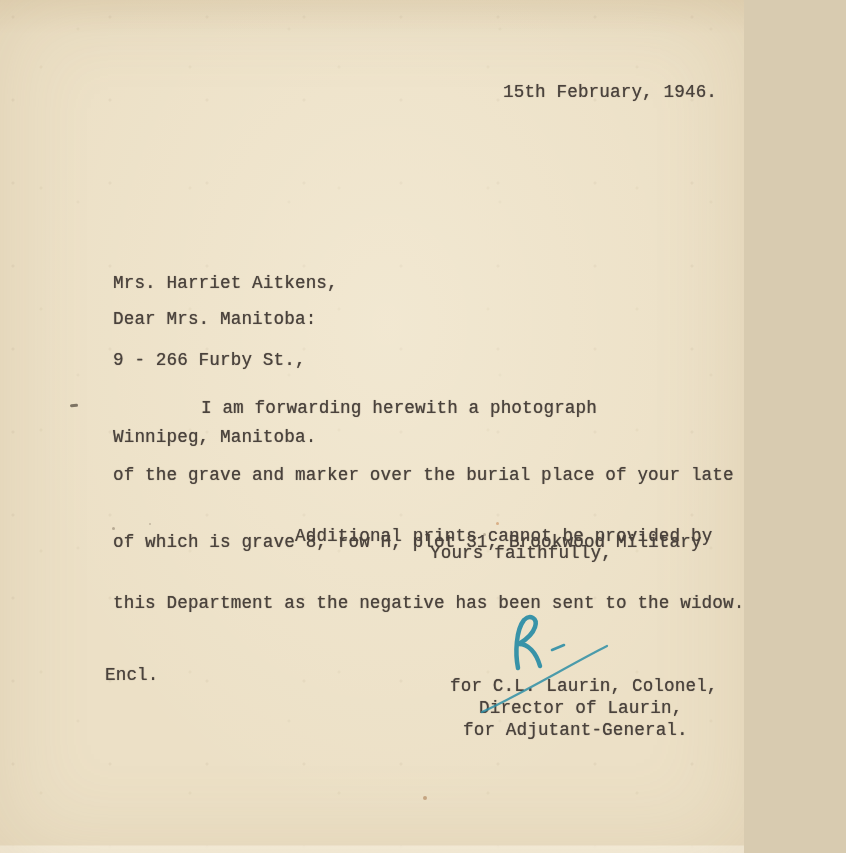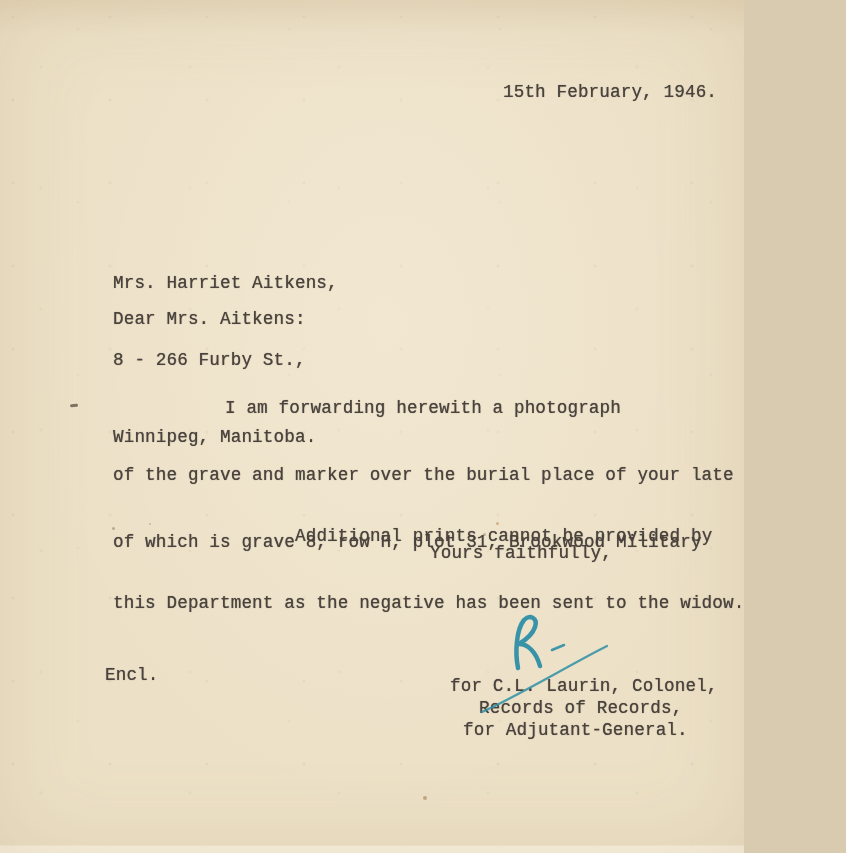--- a/index.html
+++ b/index.html
@@ -32,21 +32,21 @@
     position: absolute;
     white-space: pre;
     line-height: 22.2px;
     text-shadow: 0 0 1px rgba(74,66,60,0.60), 0.4px 0.4px 0 rgba(74,66,60,0.35);
     letter-spacing: 0.2px;
   }
   .date        { left: 503px; top: 81px;  }
   .recipient   { left: 113px; top: 219px; line-height: 25.8px; }
   .salutation  { left: 113px; top: 308px; }
   .para1       { left: 113px; top: 353px; }
-  .para1 .first{ margin-left: 112px; }
+  .para1 .first{ margin-left: 88px; }
   .para2       { left: 113px; top: 481px; }
   .para2 .first{ margin-left: 182px; }
   .closing     { left: 430px; top: 542px; }
   .signoff-1   { left: 430px; top: 675px; margin-left: 20px; }
   .signoff-2   { left: 479px; top: 697px; }
   .signoff-3   { left: 463px; top: 719px; }
   .enclosure   { left: 105px; top: 664px; }
 
   .sig-svg {
     position: absolute;
@@ -79,43 +79,43 @@
 </style>
 </head>
 <body>
 
 <div class="paper">
 
   <div class="typed date">15th February, 1946.</div>
 
   <div class="typed recipient">
     <div>Mrs. Harriet Aitkens,</div>
-    <div>8 - 266 Furby St.,</div>
+    <div>9 - 266 Furby St.,</div>
     <div>Winnipeg, Manitoba.</div>
   </div>
 
-  <div class="typed salutation">Dear Mrs. Aitkens:</div>
+  <div class="typed salutation">Dear Mrs. Manitoba:</div>
 
   <div class="typed para1">
     <div class="first">I am forwarding herewith a photograph</div>
     <div>of the grave and marker over the burial place of your late</div>
     <div>of which is grave 8, row H, plot 31, Brookwood Military</div>
   </div>
 
   <div class="typed closing">Yours faithfully,</div>
 
   <div class="typed para2">
     <div class="first">Additional prints cannot be provided by</div>
     <div>this Department as the negative has been sent to the widow.</div>
   </div>
 
   <div class="typed enclosure">Encl.</div>
 
   <div class="typed signoff-1">for C.L. Laurin, Colonel,</div>
-  <div class="typed signoff-2">Records of Records,</div>
+  <div class="typed signoff-2">Director of Laurin,</div>
   <div class="typed signoff-3">for Adjutant-General.</div>
 
   <svg class="sig-svg" viewBox="0 0 170 115" aria-hidden="true">
     <g fill="none" stroke="#2e8ea6" stroke-linecap="round" stroke-linejoin="round">
       <path d="M 60 60 C 57 45, 58 22, 66 12 C 72 6, 80 10, 77 19 C 74 28, 66 33, 61 36 C 70 36, 78 44, 82 58" stroke-width="4.5" opacity="0.95"></path>
       <path d="M 94 42 L 106 37" stroke-width="2.6" opacity="0.9"></path>
       <path d="M 149 38 C 115 55, 60 88, 24 104" stroke-width="2.2" opacity="0.85"></path>
     </g>
   </svg>
 

